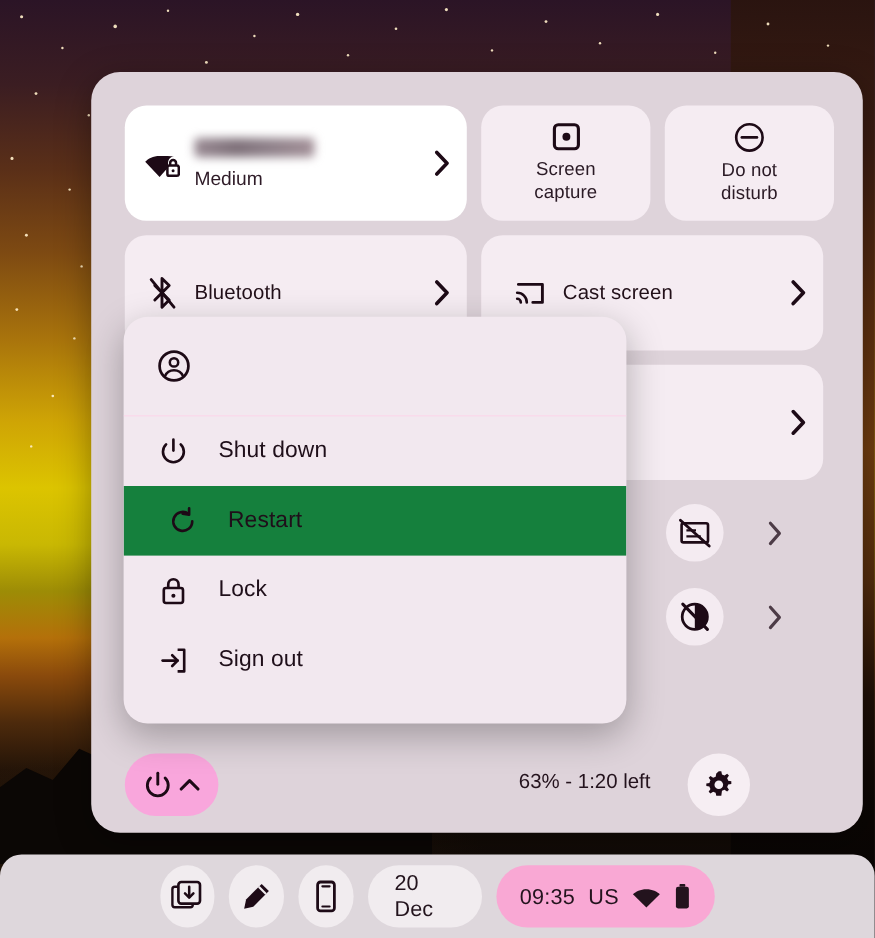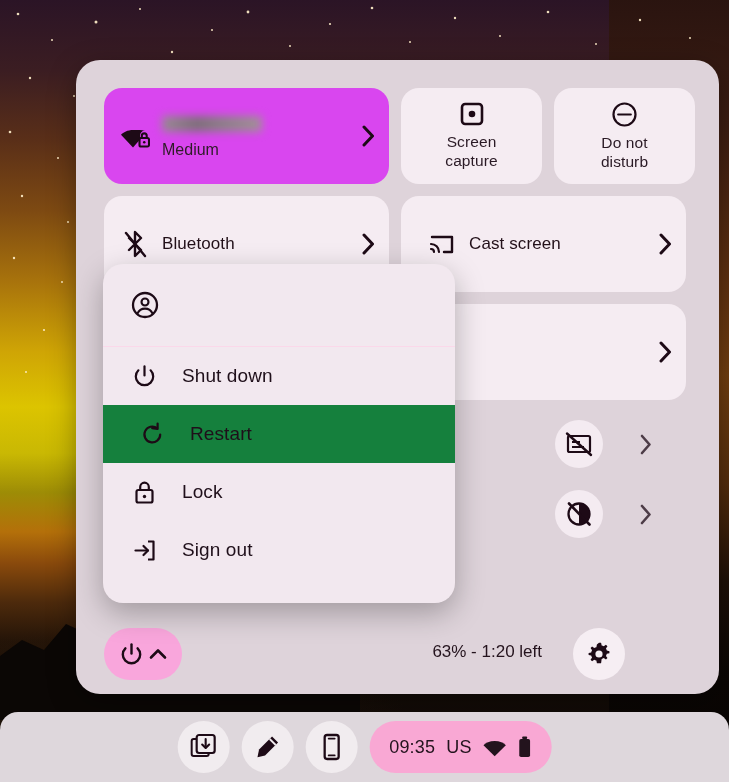--- a/index.html
+++ b/index.html
@@ -61,21 +61,21 @@
   .tile {
     background: #f5ecf2;
     border-radius: 18px;
     position: relative;
     cursor: pointer;
   }
   .tile.wide {
     width: 285px; height: 96px;
     display: flex; align-items: center; padding: 0 14px;
   }
-  .tile.active { background: #d946ef; }
+  .tile.active { background: #ffffff; }
   .tile.square {
     width: 141px; height: 96px;
     display: flex; flex-direction: column;
     align-items: center; justify-content: center; gap: 6px;
   }
   .tile-label-sq {
     font-size: 15.5px; color: #2a1a25; line-height: 1.22;
     text-align: center; letter-spacing: .1px;
   }
 
@@ -135,21 +135,21 @@
   #settings-btn {
     position: absolute; right: 25px; top: 12px;
     width: 52px; height: 52px; border-radius: 50%;
     background: #f6eef3; display:flex; align-items:center; justify-content:center;
     cursor: pointer;
   }
 
   
   #power-menu {
     position: absolute; left: 103px; top: 264px;
-    width: 352px; height: 339px;
+    width: 419px; height: 339px;
     background: #f2e8ef;
     border-radius: 20px;
     box-shadow: 0 10px 30px rgba(0,0,0,.28);
     overflow: hidden;
   }
   #menu-account {
     height: 82px; display: flex; align-items: center; padding: 0 28px;
   }
   #menu-account .acct-name {
     margin-left: 18px; font-size: 16px; color: #221019;
@@ -499,20 +499,21 @@
     </div>
 
     <div class="shelf-icon">
       <svg width="24" height="28" viewBox="0 0 24 28">
         <rect x="5" y="2" width="14" height="24" rx="2.4" fill="none" stroke="#1d0a16" stroke-width="2.3"></rect>
         <line x1="9" y1="5.6" x2="15" y2="5.6" stroke="#1d0a16" stroke-width="1.8" stroke-linecap="round"></line>
         <line x1="9" y1="22.4" x2="15" y2="22.4" stroke="#1d0a16" stroke-width="1.8" stroke-linecap="round"></line>
       </svg>
     </div>
 
+    <div id="date-pill">20 Dec</div>
 
     <div id="status-pill">
       <span class="st-time">09:35</span>
       <span class="st-locale">US</span>
       <span>
         <svg width="24" height="19" viewBox="0 0 24 19">
           <path d="M12 3 C7 3 3 5 0.8 7.2 L12 18.2 L23.2 7.2 C21 5 17 3 12 3 Z" fill="#23131d"></path>
         </svg>
       </span>
       <span>

